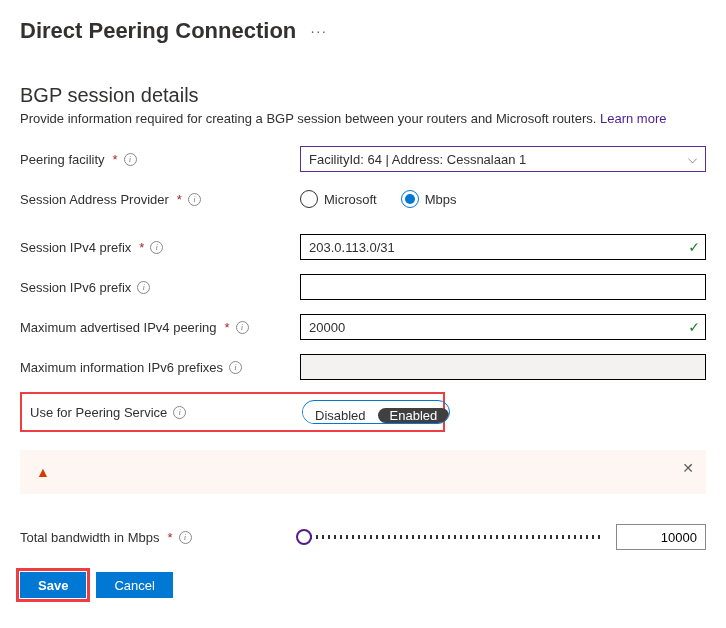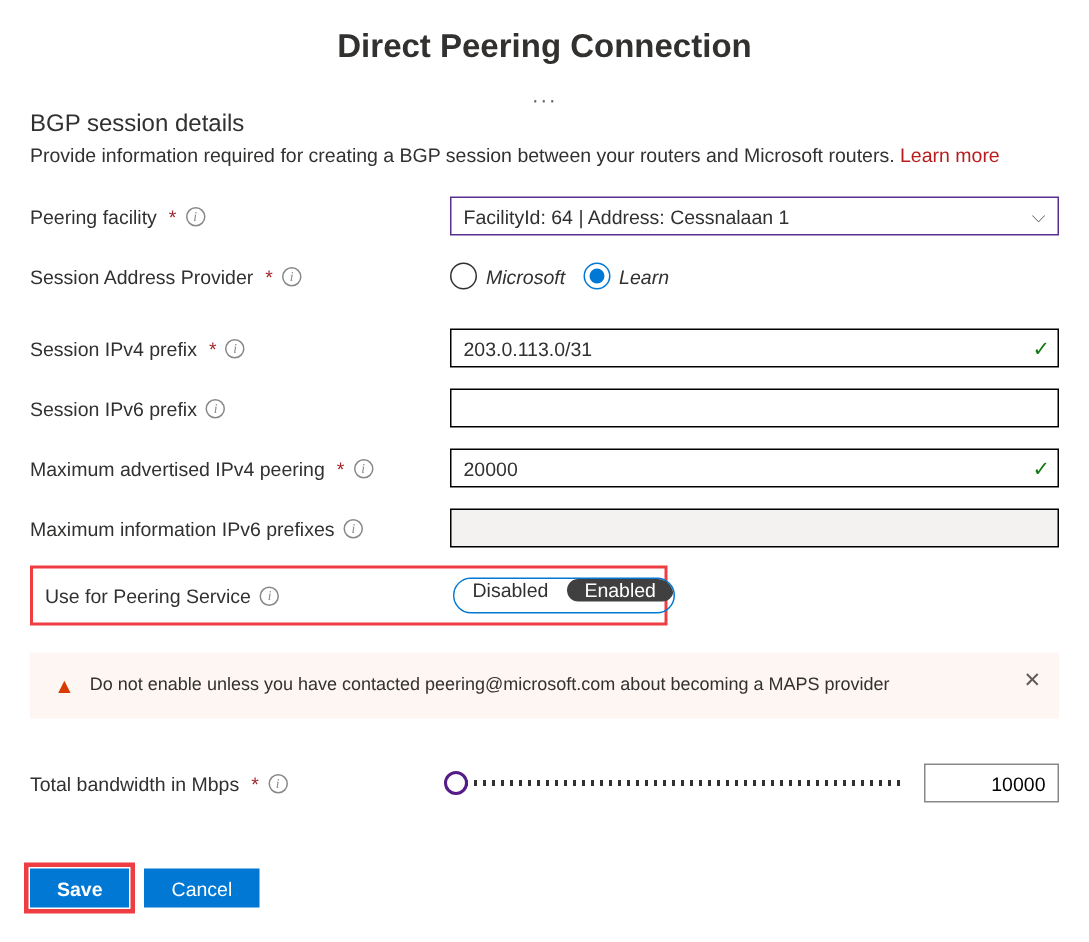--- a/index.html
+++ b/index.html
@@ -5,26 +5,26 @@
   * { box-sizing: border-box; }
   body {
     margin: 0;
     padding: 18px 20px;
     font-family: "Segoe UI", Arial, sans-serif;
     font-size: 13px;
     color: #323130;
     width: 726px;
     background: #fff;
   }
-  .title-row { display: flex; align-items: center; gap: 14px; flex-direction: column; }
+  .title-row { display: flex; align-items: center; gap: 14px; }
   h1 { font-size: 22px; font-weight: 600; margin: 0 0 40px 0; }
   .ellipsis { color: #605e5c; font-size: 14px; letter-spacing: 1px; margin-top:-40px;}
-  h2 { font-size: 16px; font-weight: 400; margin: 0 0 4px 0; color:#323130;}
+  h2 { font-size: 20px; font-weight: 400; margin: 0 0 4px 0; color:#323130;}
   .subtext { color: #323130; font-size: 13px; margin-bottom: 18px; }
-  .link { color: #b91c1c; text-decoration: none; cursor: pointer; }
+  .link { color: #4c1d95; text-decoration: none; cursor: pointer; }
   .row {
     display: flex;
     align-items: center;
     min-height: 30px;
     margin-bottom: 10px;
   }
   .label-col {
     width: 280px;
     display: flex;
     align-items: center;
@@ -79,21 +79,21 @@
     top: 50%;
     transform: translateY(-50%);
     color: #107c10;
     font-size: 14px;
     pointer-events: none;
   }
   .disabled-input {
     background: #f3f2f1;
     color: #a19f9d;
   }
-  .radio-group { display: flex; gap: 12px; align-items: center; font-style: italic; }
+  .radio-group { display: flex; gap: 24px; align-items: center; }
   .radio {
     display: inline-flex;
     align-items: center;
     gap: 6px;
     cursor: pointer;
   }
   .radio-circle {
     width: 18px; height: 18px;
     border: 1px solid #323130;
     border-radius: 50%;
@@ -115,21 +115,21 @@
     align-items: center;
     margin-bottom: 14px;
   }
   .highlight-row .label-col { width: 272px; }
   .pill {
     display: inline-flex;
     border: 1px solid #0078d4;
     border-radius: 14px;
     overflow: hidden;
     height: 24px;
-    align-items: flex-start;
+    align-items: flex-end;
     cursor: pointer;
   }
   .pill-seg {
     padding: 0 12px;
     display: flex;
     align-items: center;
     font-size: 13px;
     background: #fff;
     color: #323130;
   }
@@ -182,21 +182,21 @@
   }
   .slider-value {
     width: 90px;
     height: 26px;
     border: 1px solid #8a8886;
     text-align: right;
     padding: 4px 8px;
     font-size: 13px;
   }
   .footer {
-    margin-top: 42px;
+    margin-top: 20px;
     display: flex;
     gap: 10px;
     align-items: center;
   }
   .btn {
     height: 26px;
     padding: 0 18px;
     font-size: 13px;
     border: none;
     cursor: pointer;
@@ -246,21 +246,21 @@
   <div class="control-col">
     <div class="radio-group">
       <label class="radio">
         <span class="radio-circle"></span>
         <span>Microsoft</span>
       </label>
       <label class="radio">
         <span class="radio-circle selected">
           <span class="radio-dot"></span>
         </span>
-        <span>Learn</span>
+        <span>Mbps</span>
       </label>
     </div>
   </div>
 </div>
 
 <div class="row" style="margin-top:18px;">
   <div class="label-col">
     <span>Session IPv4 prefix</span>
     <span class="required">*</span>
     <span class="info-icon">i</span>
@@ -315,21 +315,20 @@
   <div>
     <span class="pill">
       <span class="pill-seg">Disabled</span>
       <span class="pill-seg active">Enabled</span>
     </span>
   </div>
 </div>
 
 <div class="warning-box">
   <span class="warn-icon">▲</span>
-  <span>Do not enable unless you have contacted peering@microsoft.com about becoming a MAPS provider</span>
   <span class="close-x">✕</span>
 </div>
 
 <div class="row" style="margin-top:28px;">
   <div class="label-col">
     <span>Total bandwidth in Mbps</span>
     <span class="required">*</span>
     <span class="info-icon">i</span>
   </div>
   <div class="control-col" style="display:flex;align-items:center;">

